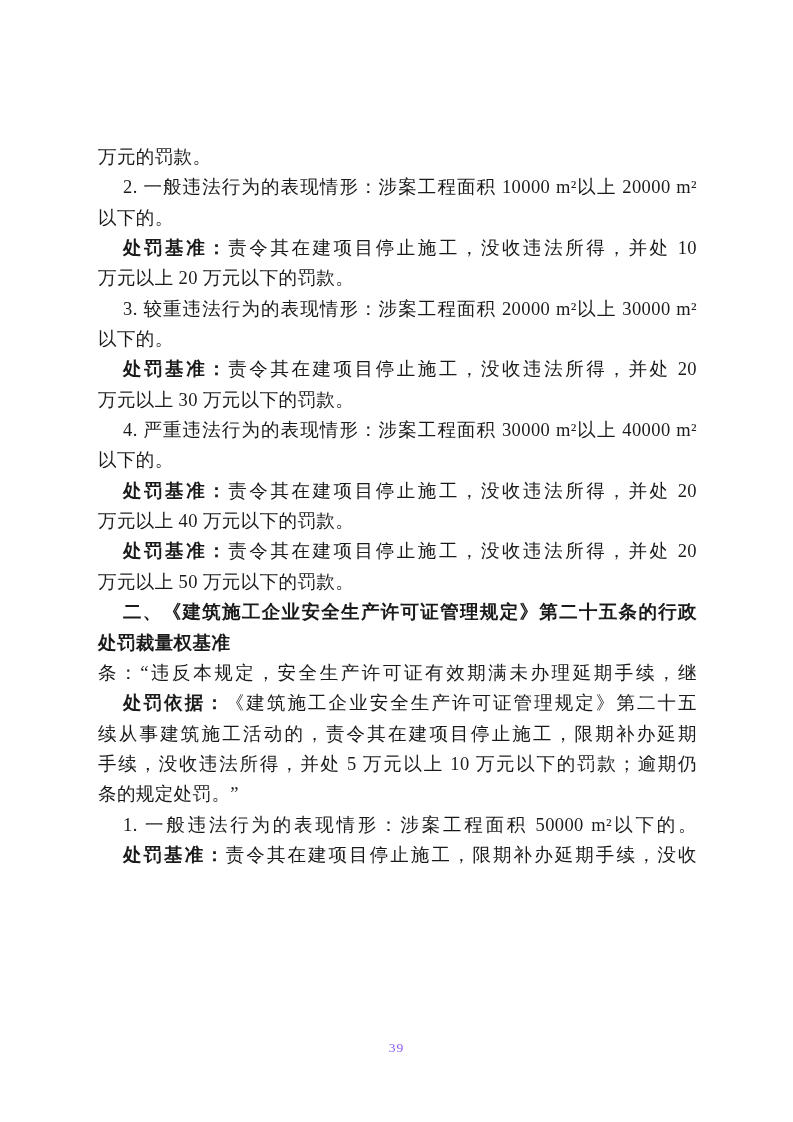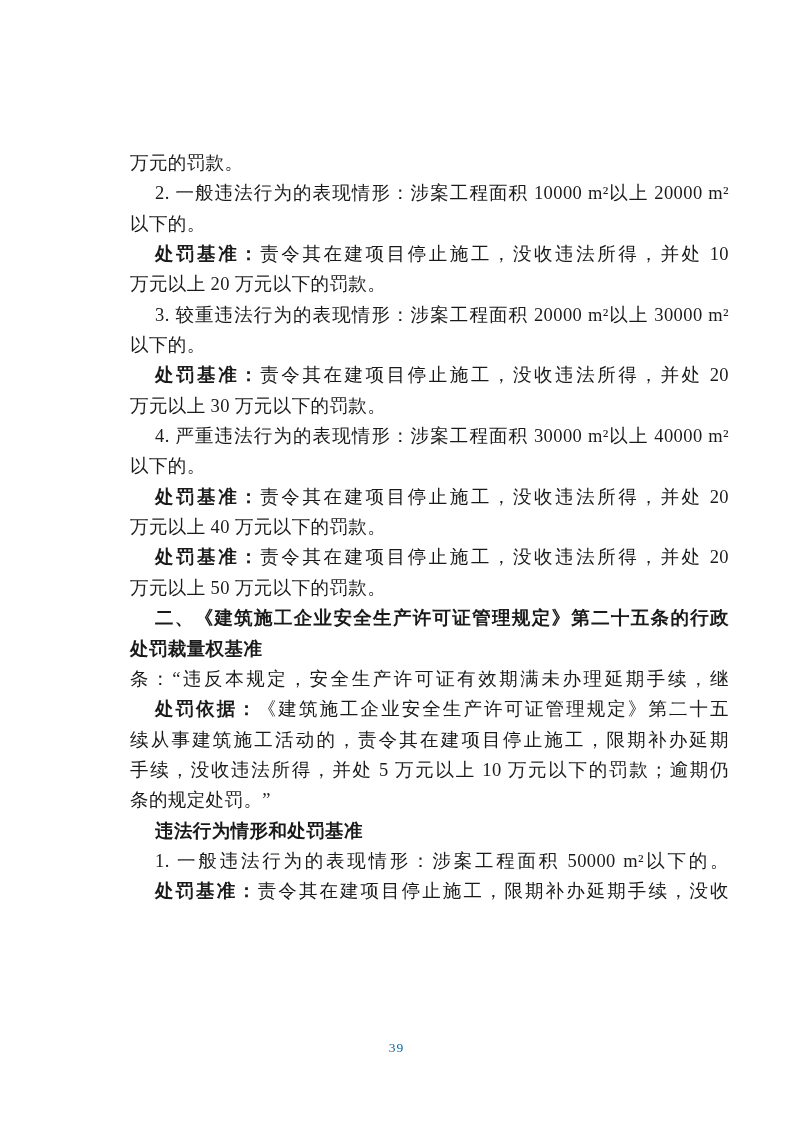--- a/index.html
+++ b/index.html
@@ -10,23 +10,22 @@
     color: #1a1a1a;
   }
   .page {
     position: relative;
     width: 793px; height: 1122px;
     background: #ffffff;
     overflow: hidden;
   }
   .doc-body {
     position: absolute;
-    left: 98px; top: 148px;
+    left: 98px; top: 142px;
     width: 599px;
-    margin-left: 32px;
   }
   .line {
     margin: 0; padding: 0;
     height: 30.35px;
     line-height: 30.35px;
     font-size: 18.5px;
     letter-spacing: 0.4px;
     text-align: left;
   }
   .line.indent { text-indent: 25px; }
@@ -35,21 +34,21 @@
     text-align-last: justify;
     text-justify: inter-character;
   }
   .seg.bold { font-weight: 700; }
   .page-number {
     position: absolute;
     left: 0; right: 0; top: 1040px;
     text-align: center;
     font-size: 13.5px;
     letter-spacing: 1px;
-    color: #0369a1;
+    color: #8b5cf6;
   }
 </style>
 </head>
 <body>
 
 <div class="page">
   <div class="doc-body">
       <p class="line"><span class="seg">万元的罚款。</span></p>
       <p class="line indent justify"><span class="seg">2. 一般违法行为的表现情形：涉案工程面积 10000 m²以上 20000 m²</span></p>
       <p class="line"><span class="seg">以下的。</span></p>
@@ -65,18 +64,17 @@
       <p class="line"><span class="seg">万元以上 40 万元以下的罚款。</span></p>
       <p class="line indent justify"><span class="seg bold">处罚基准：</span><span class="seg">责令其在建项目停止施工，没收违法所得，并处 20</span></p>
       <p class="line"><span class="seg">万元以上 50 万元以下的罚款。</span></p>
       <p class="line indent justify"><span class="seg bold">二、《建筑施工企业安全生产许可证管理规定》第二十五条的行政</span></p>
       <p class="line"><span class="seg bold">处罚裁量权基准</span></p>
       <p class="line justify"><span class="seg">条：“违反本规定，安全生产许可证有效期满未办理延期手续，继</span></p>
       <p class="line indent justify"><span class="seg bold">处罚依据：</span><span class="seg">《建筑施工企业安全生产许可证管理规定》第二十五</span></p>
       <p class="line justify"><span class="seg">续从事建筑施工活动的，责令其在建项目停止施工，限期补办延期</span></p>
       <p class="line justify"><span class="seg">手续，没收违法所得，并处 5 万元以上 10 万元以下的罚款；逾期仍</span></p>
       <p class="line"><span class="seg">条的规定处罚。”</span></p>
-      <p class="line indent"><span class="seg bold">违法行为情形和处罚基准</span></p>
       <p class="line indent justify"><span class="seg">1. 一般违法行为的表现情形：涉案工程面积 50000 m²以下的。</span></p>
       <p class="line indent justify"><span class="seg bold">处罚基准：</span><span class="seg">责令其在建项目停止施工，限期补办延期手续，没收</span></p>
     </div>
   <div class="page-number">39</div>
 </div>
 
 </body></html>

